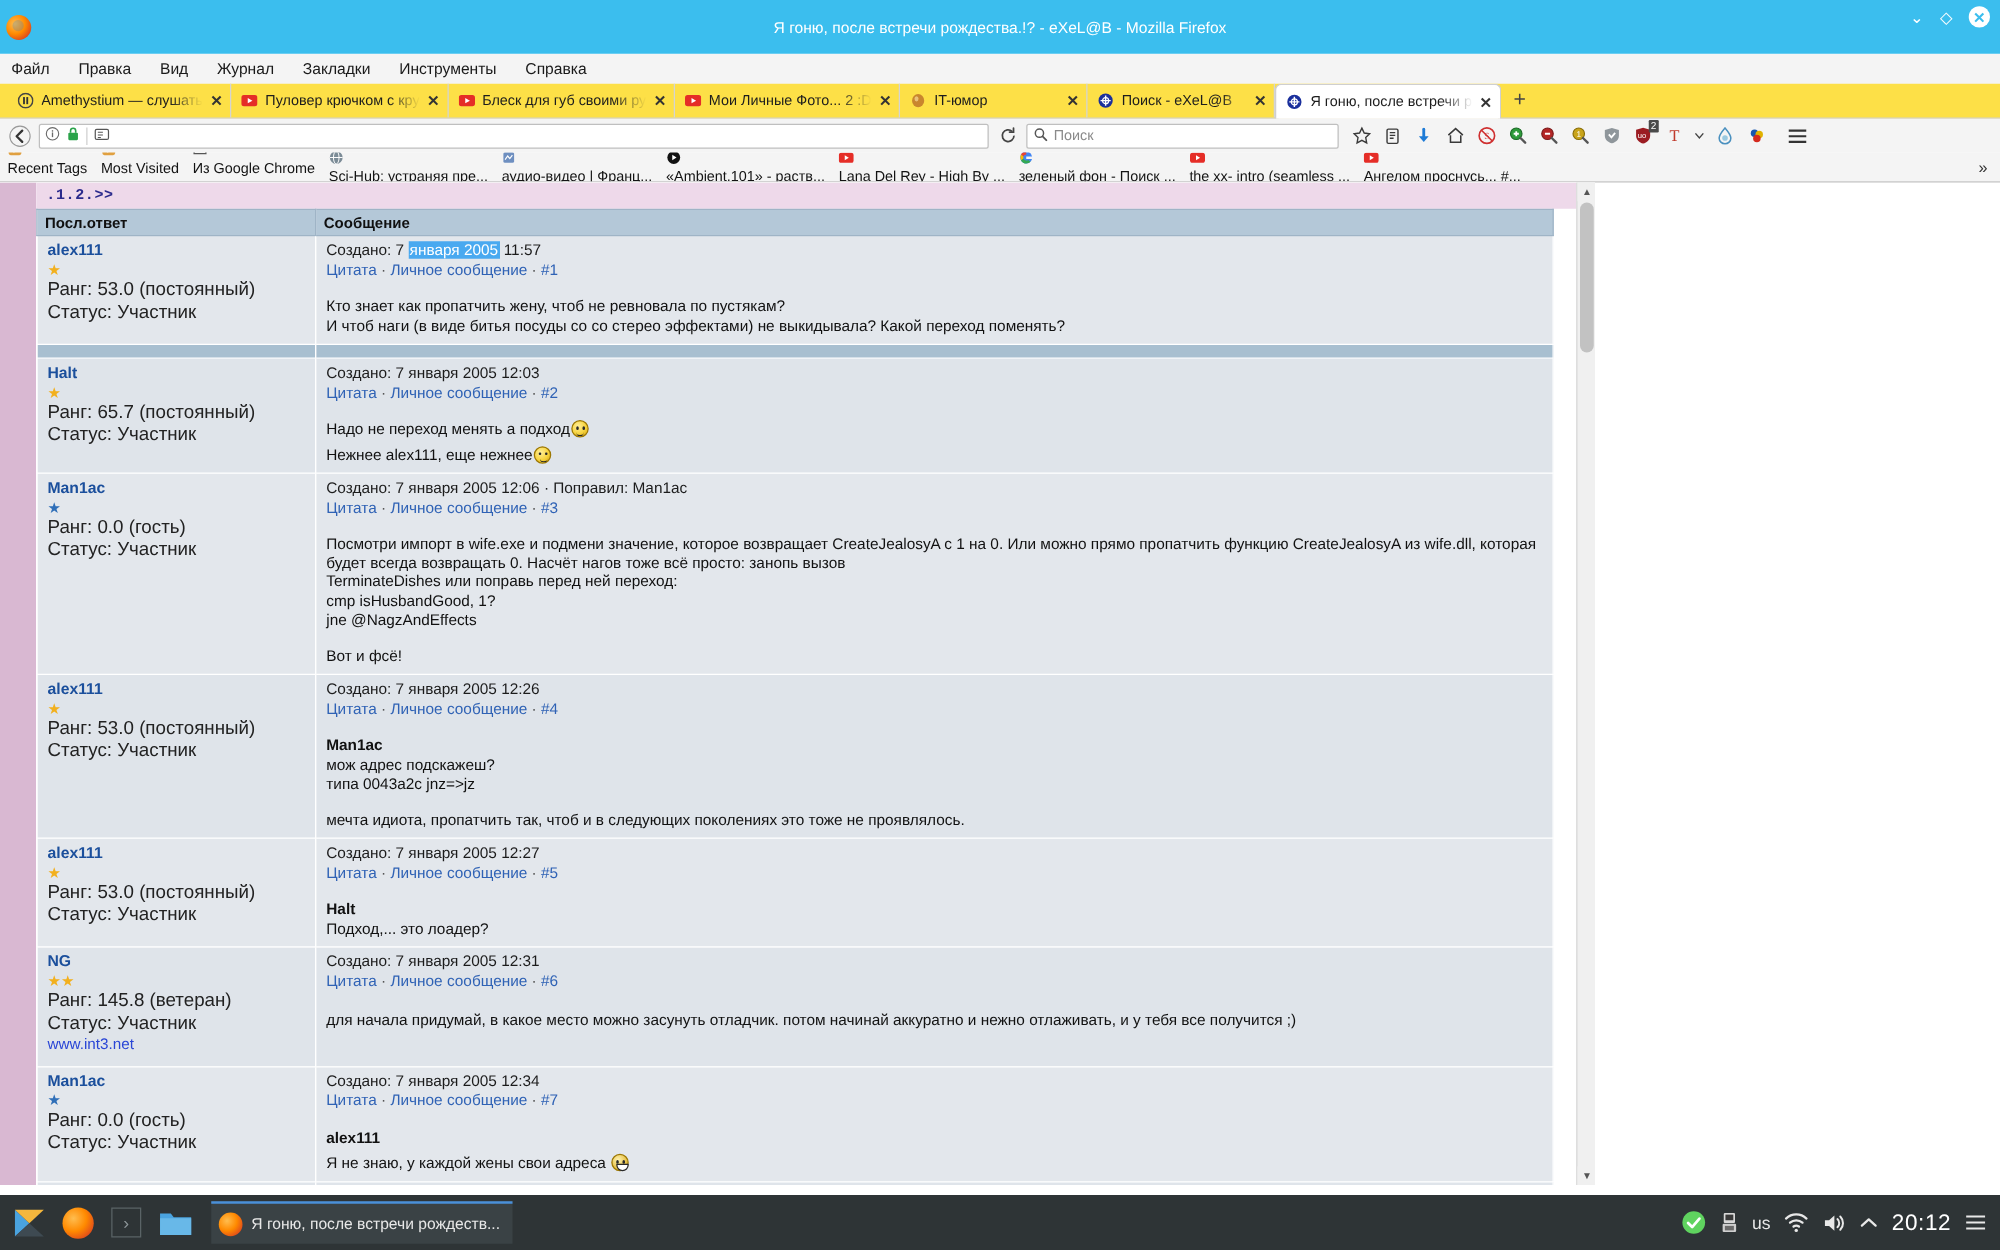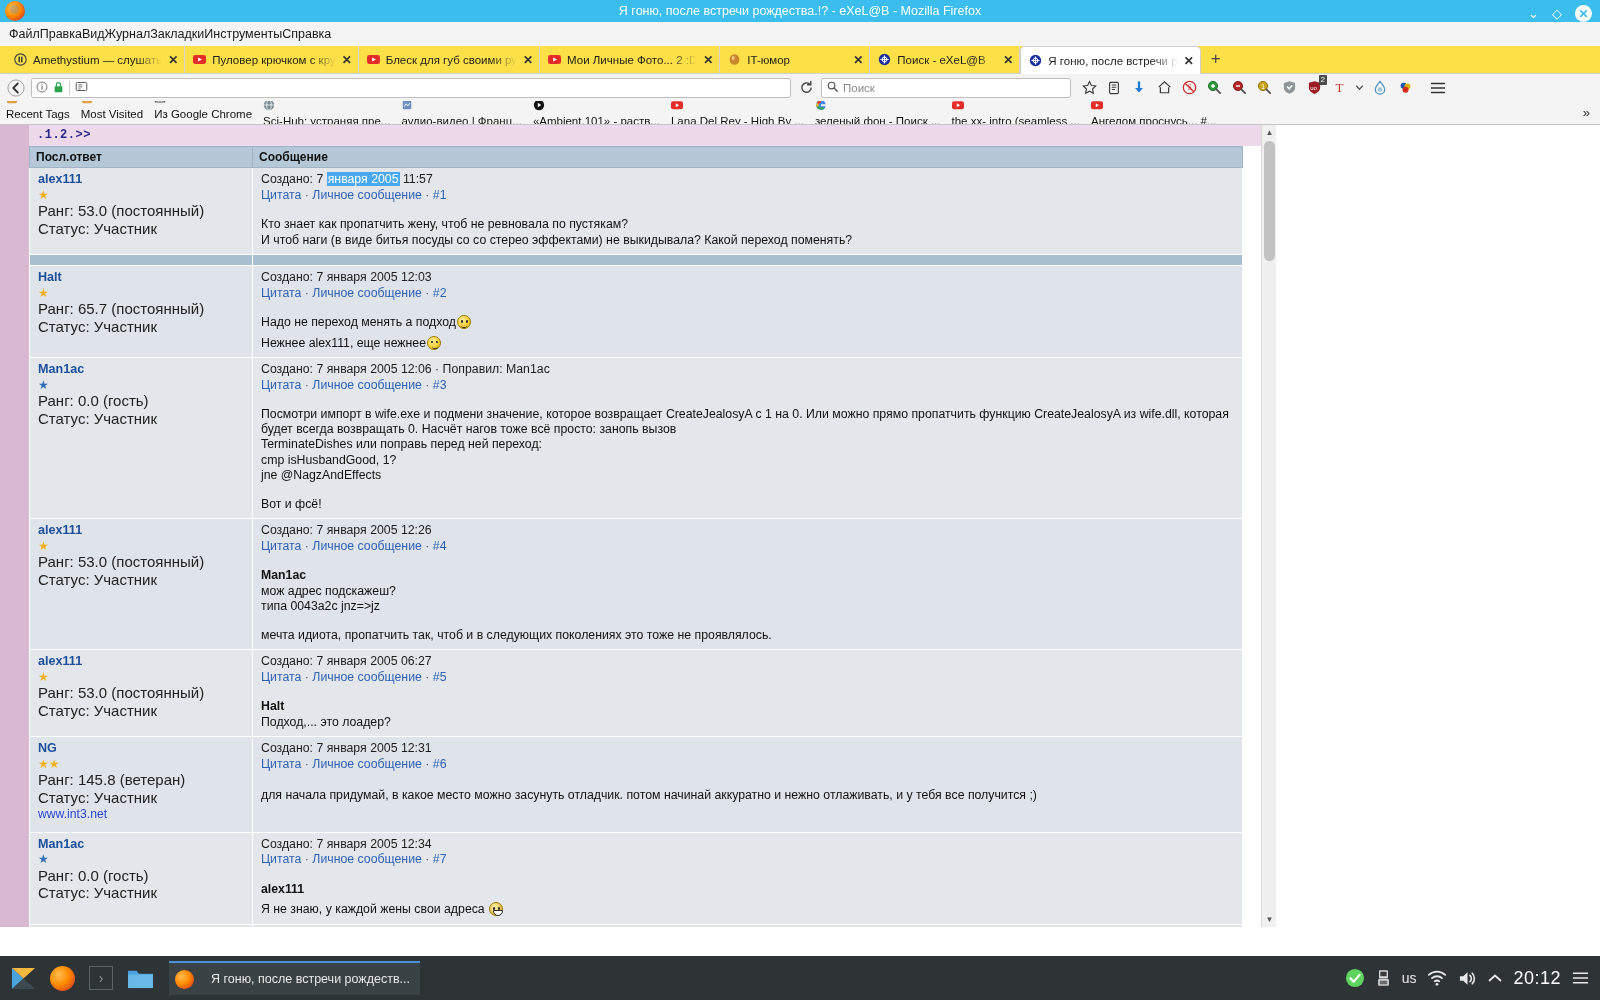--- a/index.html
+++ b/index.html
@@ -6,21 +6,21 @@
   html, body {
     margin: 0; padding: 0;
     width: 1600px; height: 1000px;
     overflow: hidden;
     font-family: "Liberation Sans", sans-serif;
     background: #ffffff;
   }
 
   
   .titlebar {
-    height: 22px; width: 100%;
+    height: 43px; width: 100%;
     background: #3bbeee;
     display: flex; align-items: center;
     position: relative;
   }
   .titlebar .ff-logo {
     width: 20px; height: 20px; margin-left: 5px;
     border-radius: 50%;
     background: radial-gradient(circle at 35% 35%, #ffbd4f 0%, #ff8a00 45%, #e14d1a 75%, #9c2a12 100%);
     position: relative; flex: 0 0 auto;
   }
@@ -41,21 +41,21 @@
     width: 17px; height: 17px; border-radius: 50%;
     background: #ffffff; color: #3bbeee;
     display: flex; align-items: center; justify-content: center;
     font-size: 12px; font-weight: bold;
   }
 
   
   .menubar {
     height: 24px; background: #f4f4f4;
     display: flex; align-items: center;
-    padding-left: 9px; 
+    padding-left: 9px; gap: 23px;
     font-size: 12.5px; color: #1a1a1a;
     border-bottom: 1px solid #f4f4f4;
   }
 
   
   .tabbar {
     height: 28px; background: #fde047;
     display: flex; align-items: flex-end;
     padding-left: 6px;
     border-bottom: 1px solid #cfcfcf;
@@ -224,21 +224,21 @@
   .taskbar {
     position: absolute; left: 0; bottom: 0;
     width: 1600px; height: 44px;
     background: #2e3436;
     display: flex; align-items: center;
     color: #e8e8e8; font-size: 12.5px;
   }
   .tb-launchers { display: flex; align-items: center; gap: 9px; padding-left: 8px; }
   .tb-item { width: 30px; height: 30px; display:flex; align-items:center; justify-content:center; }
   .tb-window {
-    margin-left: 14px; display: flex; align-items: center; gap: 17px;
+    margin-left: 14px; display: flex; align-items: center; gap: 7px;
     padding: 4px 10px 4px 6px; border-top: 2px solid #4a90d9;
     background: #3a4245; height: 34px; max-width: 330px;
   }
   .tb-window .lbl { white-space: nowrap; overflow: hidden; }
   .tb-right {
     margin-left: auto; display: flex; align-items: center; gap: 11px; padding-right: 11px;
   }
   .tb-clock { font-size: 18px; color: #ffffff; letter-spacing: .5px; }
   .tb-ico { display: flex; align-items: center; justify-content: center; }
 </style>
@@ -656,21 +656,21 @@
         </tr>
 
         <tr class="rA">
           <td>
             <span class="uname">alex111</span>
             <div class="stars"><span class="star">★</span></div>
             <div class="umeta">Ранг: 53.0 (постоянный)</div>
             <div class="umeta">Статус: Участник</div>
           </td>
           <td>
-            <div class="created">Создано: 7 января 2005 06:27</div>
+            <div class="created">Создано: 7 января 2005 12:27</div>
             <div class="metalinks">
               <a>Цитата</a><span class="sepdot"> · </span><a>Личное сообщение</a><span class="sepdot"> · </span><a>#5</a>
             </div>
             <div class="body">
               <div class="ln quotedname">Halt</div>
               <div class="ln">Подход,... это лоадер?</div>
             </div>
           </td>
         </tr>
 

